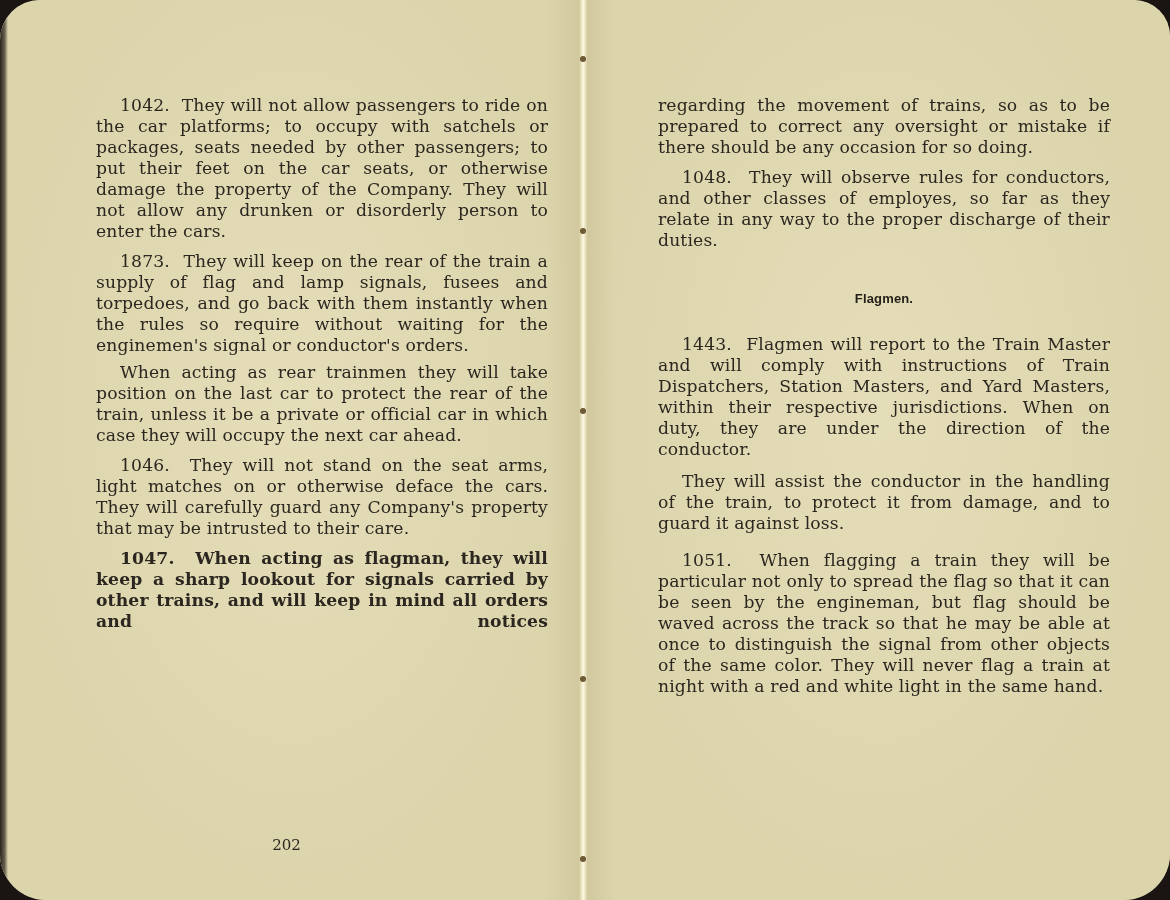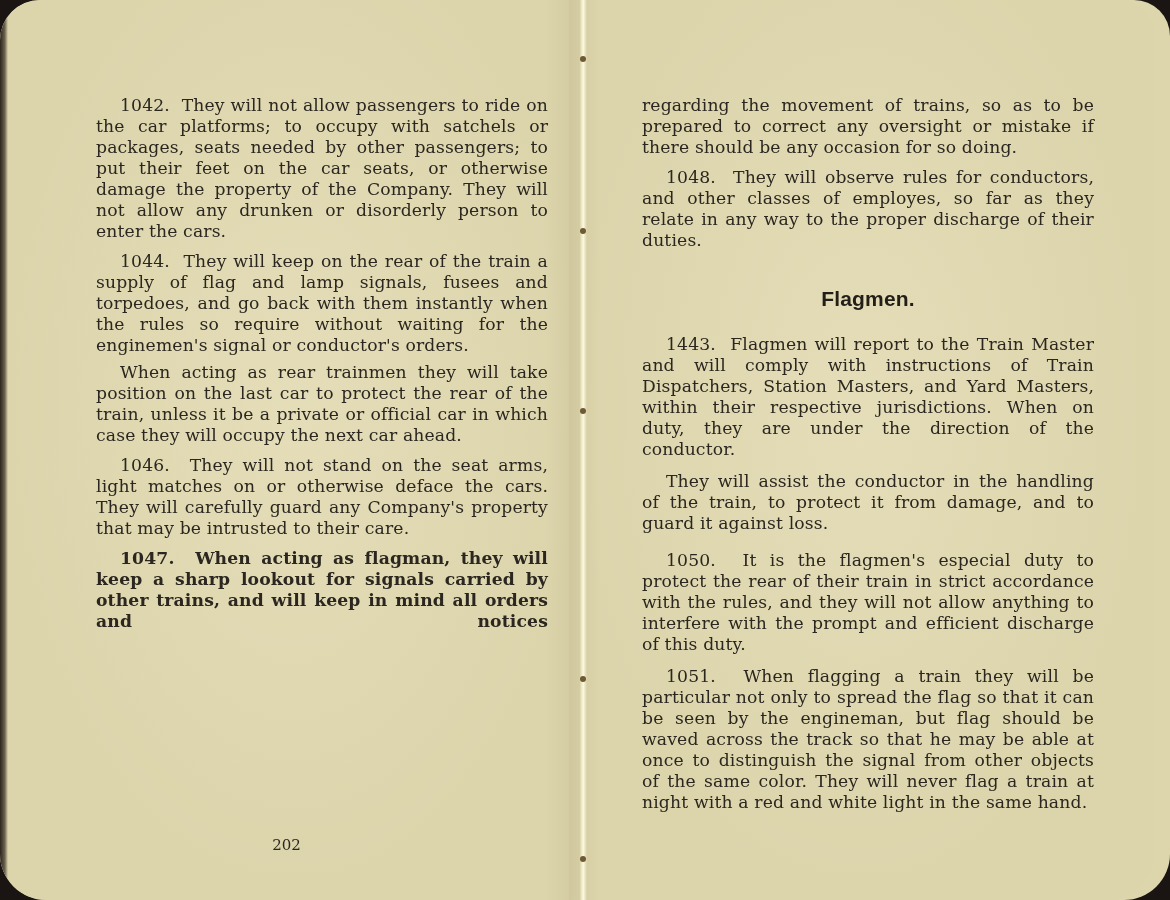--- a/index.html
+++ b/index.html
@@ -15,21 +15,21 @@
       overflow: hidden;
       background: #ddd6ad;
     }
     .page {
       position: absolute; top: 0; height: 900px;
       background:
         radial-gradient(ellipse at 50% 45%, rgba(235,229,196,0.55) 0%, rgba(220,212,170,0) 70%),
         #dcd4ab;
     }
     .page.left { left: 0; width: 585px; border-radius: 40px 0 0 46px; }
-    .page.right { left: 569px; width: 585px; border-radius: 0 36px 46px 0; }
+    .page.right { left: 585px; width: 585px; border-radius: 0 36px 46px 0; }
     .page.left::after {
       content: ""; position: absolute; right: 0; top: 0; width: 40px; height: 100%;
       background: linear-gradient(to right, rgba(0,0,0,0) 0%, rgba(120,105,60,0.12) 100%);
     }
     .page.right::before {
       content: ""; position: absolute; left: 0; top: 0; width: 30px; height: 100%;
       background: linear-gradient(to left, rgba(0,0,0,0) 0%, rgba(120,105,60,0.12) 100%);
     }
     .edge-left {
       position: absolute; left: 0; top: 0; width: 8px; height: 900px;
@@ -49,58 +49,57 @@
       font-size: 17.2px; line-height: 21px;
       text-align: justify;
       letter-spacing: 0.15px;
     }
     .left .text { left: 60px; width: 452px; margin-left: 36px; }
     .right .text { left: 73px; width: 452px; }
     .para { margin: 0 0 9px 0; text-indent: 24px; }
     .para.cont { text-indent: 0; }
     .heading {
       font-family: "Liberation Sans", "DejaVu Sans", sans-serif;
-      font-weight: bold; font-size: 21px; text-align: center;
+      font-weight: bold; font-size: 13px; text-align: center;
       color: #221e18; margin: 0;
     }
     .folio {
       position: absolute; top: 836px; width: 100%; text-align: center;
       font-size: 15px; color: #2b2720;
     }
     .left .folio { left: -6px; }
     .right .folio { left: -8px; }
   </style>
 </head>
 <body>
 
 <div class="spread">
   <div class="page left">
     <div class="edge-left"></div>
     <div class="text" style="top:95px;">
       <p class="para"><span>1042.</span>&nbsp;&nbsp;<span>They will not allow passengers to ride on the car platforms; to occupy with satchels or packages, seats needed by other passengers; to put their feet on the car seats, or otherwise damage the property of the Company. They will not allow any drunken or disorderly person to enter the cars.</span></p>
-      <p class="para" style="margin-bottom:6px"><span>1044.</span>&nbsp;&nbsp;<span>They will keep on the rear of the train a supply of flag and lamp signals, fusees and torpedoes, and go back with them instantly when the rules so require without waiting for the enginemen's signal or conductor's orders.</span></p>
+      <p class="para" style="margin-bottom:6px"><span>1873.</span>&nbsp;&nbsp;<span>They will keep on the rear of the train a supply of flag and lamp signals, fusees and torpedoes, and go back with them instantly when the rules so require without waiting for the enginemen's signal or conductor's orders.</span></p>
       <p class="para"><span>When acting as rear trainmen they will take position on the last car to protect the rear of the train, unless it be a private or official car in which case they will occupy the next car ahead.</span></p>
       <p class="para"><span>1046.</span>&nbsp;&nbsp;<span>They will not stand on the seat arms, light matches on or otherwise deface the cars. They will carefully guard any Company's property that may be intrusted to their care.</span></p>
       <p class="para" style="text-align-last: justify; font-weight: bold;"><span>1047.</span>&nbsp;&nbsp;<span>When acting as flagman, they will keep a sharp lookout for signals carried by other trains, and will keep in mind all orders and notices</span></p>
     </div>
     <div class="folio">202</div>
   </div>
 
   <div class="page right">
     <div class="text" style="top:95px;">
       <p class="para cont"><span>regarding the movement of trains, so as to be prepared to correct any oversight or mistake if there should be any occasion for so doing.</span></p>
       <p class="para"><span>1048.</span>&nbsp;&nbsp;<span>They will observe rules for conductors, and other classes of employes, so far as they relate in any way to the proper discharge of their duties.</span></p>
     </div>
     <div class="text" style="top:288px;">
       <p class="heading">Flagmen.</p>
     </div>
     <div class="text" style="top:334px;">
       <p class="para" style="margin-bottom:11px"><span>1443.</span>&nbsp;&nbsp;<span>Flagmen will report to the Train Master and will comply with instructions of Train Dispatchers, Station Masters, and Yard Masters, within their respective jurisdictions. When on duty, they are under the direction of the conductor.</span></p>
       <p class="para" style="margin-bottom:16px"><span>They will assist the conductor in the handling of the train, to protect it from damage, and to guard it against loss.</span></p>
-      <p class="para" style="margin-bottom:11px"><span>1050.</span>&nbsp;&nbsp;<span>It is the flagmen's especial duty to protect the rear of their train in strict accordance with the rules, and they will not allow anything to interfere with the prompt and efficient discharge of this duty.</span></p>
       <p class="para"><span>1051.</span>&nbsp;&nbsp;<span>When flagging a train they will be particular not only to spread the flag so that it can be seen by the engineman, but flag should be waved across the track so that he may be able at once to distinguish the signal from other objects of the same color. They will never flag a train at night with a red and white light in the same hand.</span></p>
     </div>
   </div>
 
   <div class="gutter">
     <span class="stitch" style="top:56px"></span>
     <span class="stitch" style="top:228px"></span>
     <span class="stitch" style="top:408px"></span>
     <span class="stitch" style="top:676px"></span>
     <span class="stitch" style="top:856px"></span>

